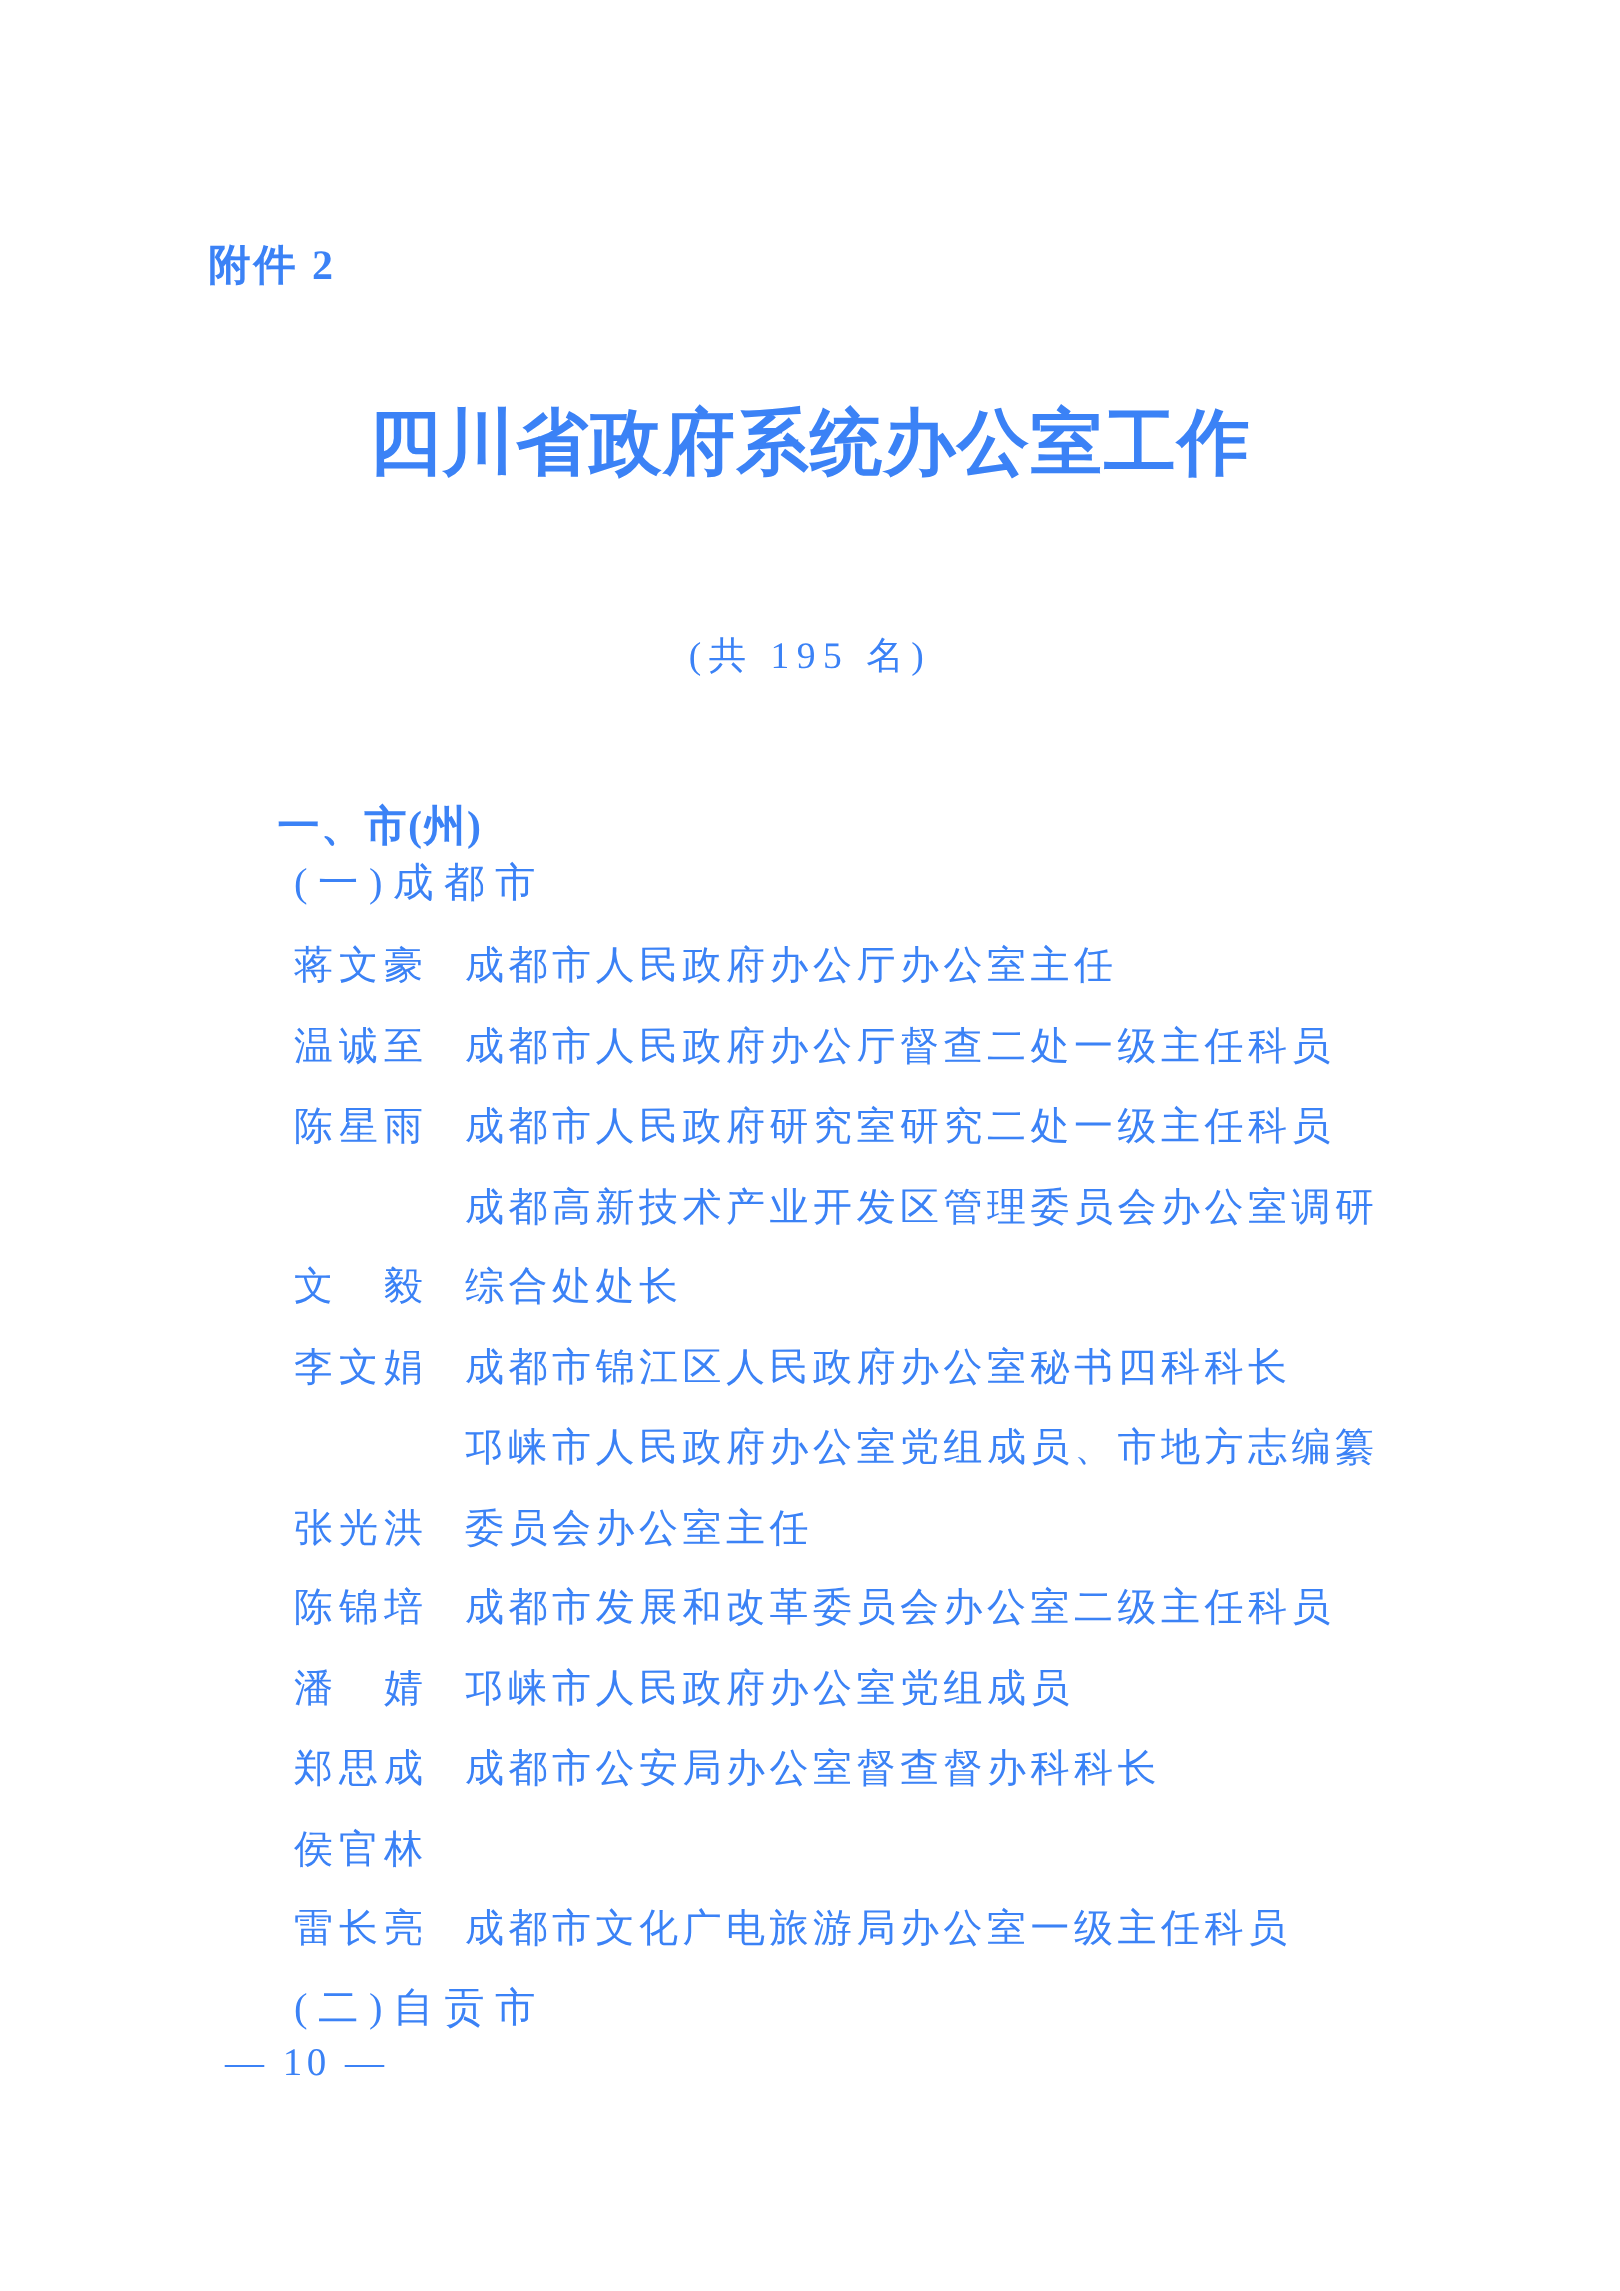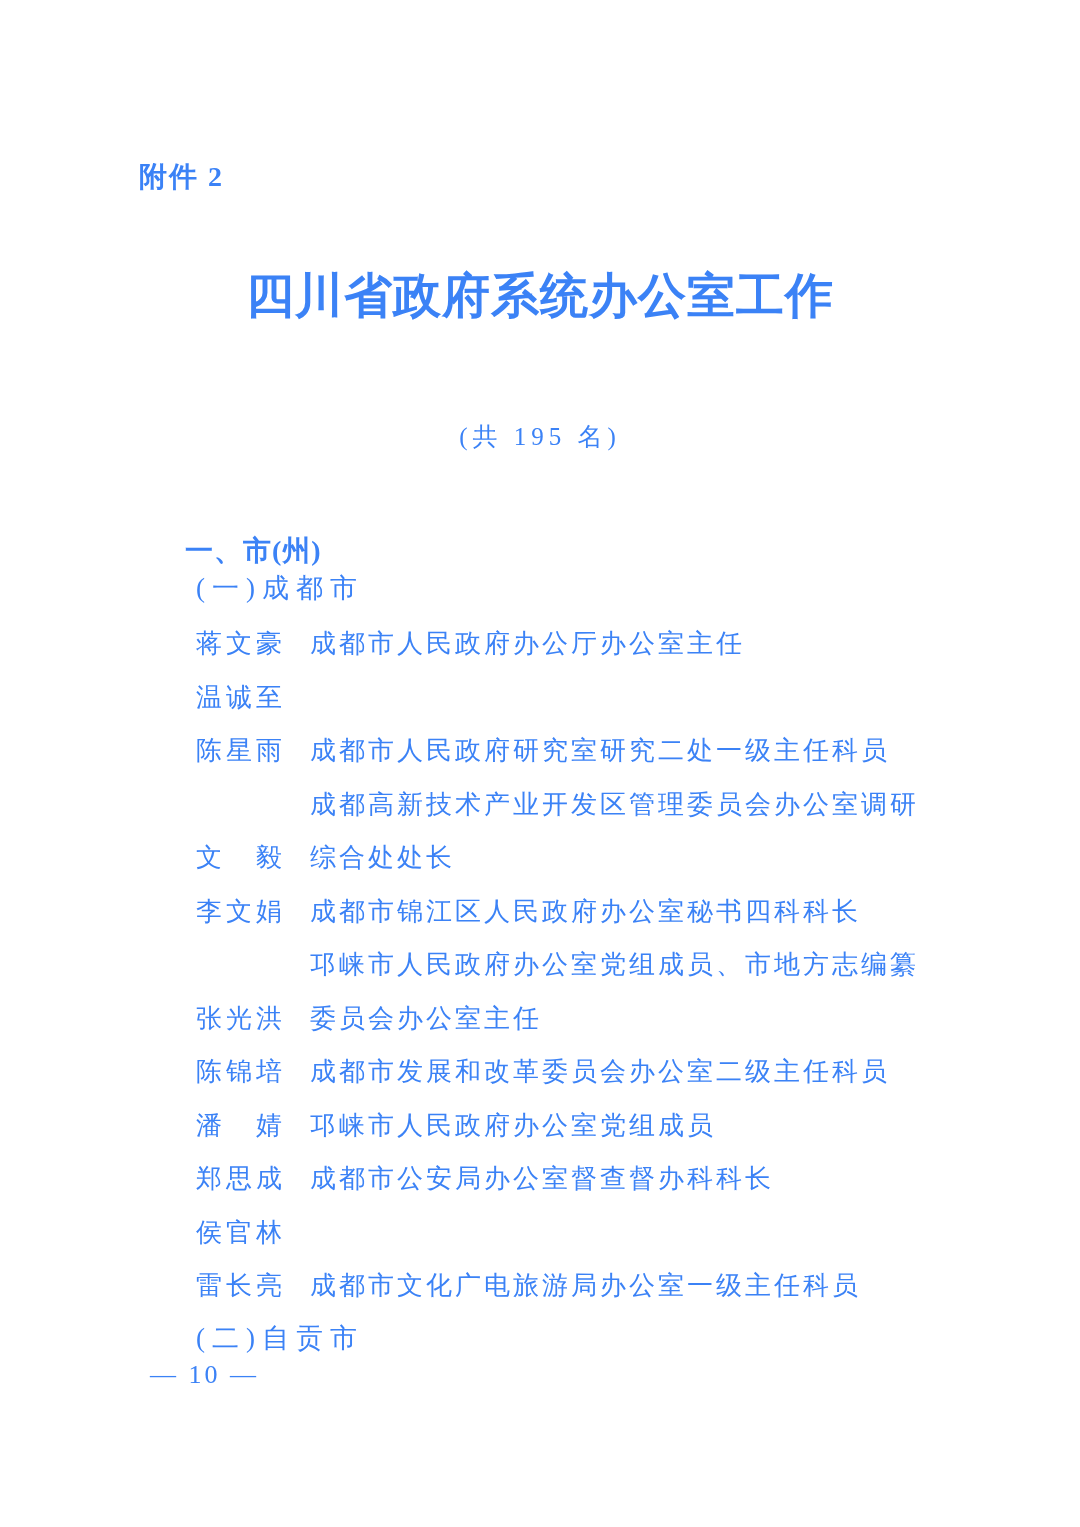--- a/index.html
+++ b/index.html
@@ -112,20 +112,21 @@
 
   <div class="subsection-heading subsection-1">(一)成都市</div>
 
   <div class="entry-list">
     <div class="entry">
       <span class="entry-name">蒋文豪</span>
       <span class="entry-title">成都市人民政府办公厅办公室主任</span>
     </div>
     <div class="entry">
       <span class="entry-name">温诚至</span>
+      <span class="entry-title">成都市人民政府办公厅督查二处一级主任科员</span>
     </div>
     <div class="entry">
       <span class="entry-name">陈星雨</span>
       <span class="entry-title">成都市人民政府研究室研究二处一级主任科员</span>
     </div>
     <div class="entry">
       <span class="entry-name">文毅</span>
       <span class="entry-title">成都高新技术产业开发区管理委员会办公室调研综合处处长</span>
     </div>
     <div class="entry">

